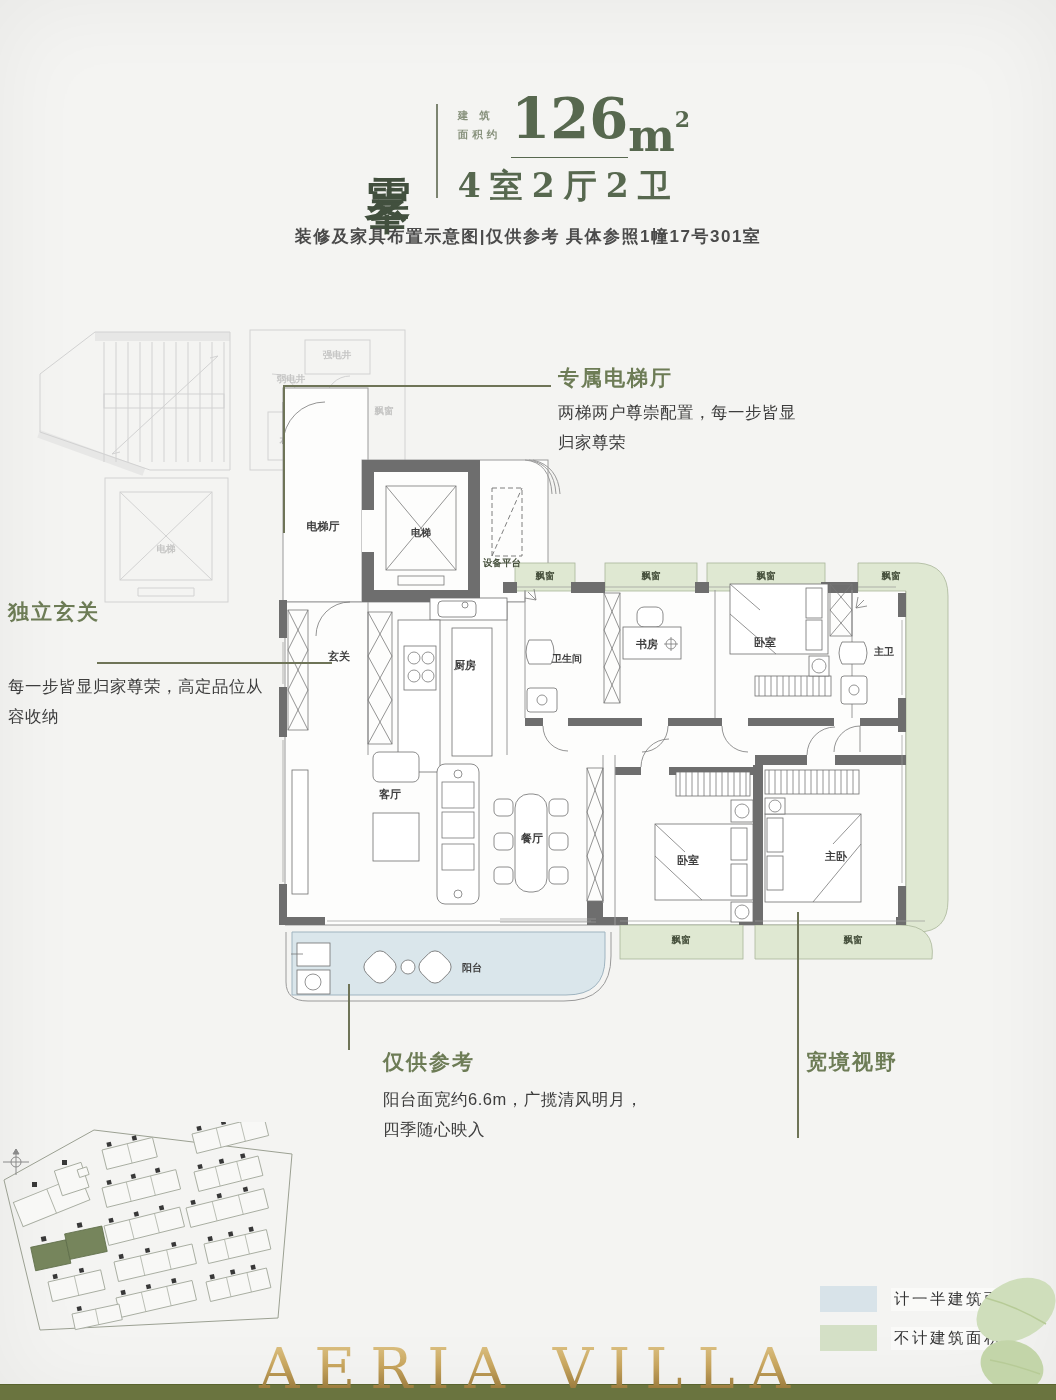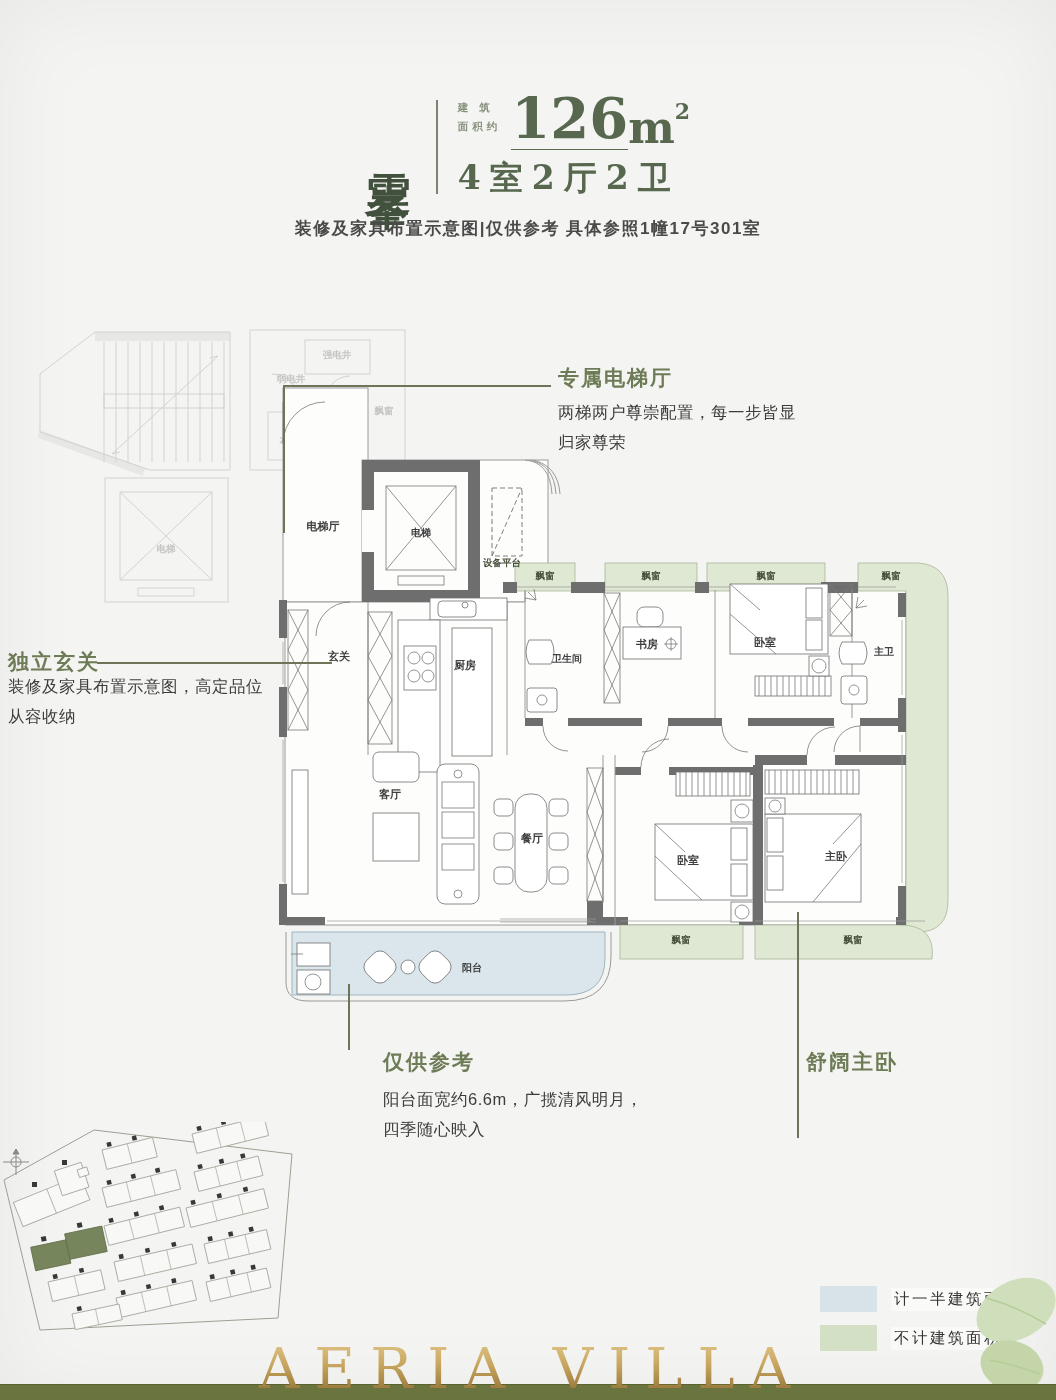--- a/index.html
+++ b/index.html
@@ -9,21 +9,21 @@
   
   .hdr{position:absolute;top:92px;left:0;right:0;display:flex;flex-direction:column;align-items:center;font-weight:bold;}
   .hdr-row{display:flex;align-items:center;}
   .brand{writing-mode:vertical-rl;font-family:"DejaVu Serif",serif;font-size:46px;color:#42503e;
          letter-spacing:10px;line-height:1;}
   .hdr-div{width:2px;height:94px;background:#7c8471;margin:0 20px 0 24px;}
   .hdr-right{display:flex;flex-direction:column;}
   .area-row{display:flex;align-items:flex-end;}
   .area-label{font-size:10.5px;color:#87917c;letter-spacing:4px;line-height:1.8;margin:0 10px 14px 0;}
   .area-num{font-family:"DejaVu Serif",serif;font-size:56px;line-height:.95;color:#57684f;
-            border-bottom:1.5px solid #57684f;padding-bottom:4px;}
+            border-bottom:1.5px solid #57684f;padding-bottom:12px;}
   .area-unit{font-family:"DejaVu Serif",serif;font-size:44px;line-height:1;color:#57684f;}
   .area-sup{font-family:"DejaVu Serif",serif;font-size:22px;color:#57684f;margin-bottom:26px;}
   .layout-row{font-family:"DejaVu Serif",serif;font-size:33px;color:#57684f;letter-spacing:9px;margin-top:6px;}
   .disclaimer{margin-top:16px;font-size:17px;color:#4a4a4a;letter-spacing:1.5px;}
   
   .co-title{position:absolute;font-size:21px;font-weight:bold;color:#6d7c56;letter-spacing:2px;}
   .co-body{position:absolute;font-size:16.5px;color:#3d3d3d;line-height:1.8;letter-spacing:.5px;}
   .co-line{position:absolute;background:#6e7457;}
   
   .legend{position:absolute;left:820px;top:1286px;}
@@ -329,27 +329,27 @@
 
   <div class="co-line" style="left:283px;top:385px;width:268px;height:1.5px;"></div>
   <div class="co-line" style="left:283px;top:385px;width:1.5px;height:148px;"></div>
   <div class="co-line" style="left:97px;top:662px;width:235px;height:1.5px;"></div>
   <div class="co-line" style="left:348px;top:984px;width:1.5px;height:66px;"></div>
   <div class="co-line" style="left:797px;top:912px;width:1.5px;height:226px;"></div>
 
   <div class="co-title" style="left:558px;top:364px;">专属电梯厅</div>
   <div class="co-body" style="left:558px;top:398px;width:242px;font-family:Liberation Serif, serif;">两梯两户尊崇配置，每一步皆显归家尊荣</div>
 
-  <div class="co-title" style="left:8px;top:648px;">独立玄关</div>
-  <div class="co-body" style="left:8px;top:672px;width:258px;">装修及家具布置示意图，高定品位从容收纳</div>
+  <div class="co-title" style="left:8px;top:598px;">独立玄关</div>
+  <div class="co-body" style="left:8px;top:672px;width:258px;">每一步皆显归家尊荣，高定品位从容收纳</div>
 
   <div class="co-title" style="left:383px;top:1048px;">仅供参考</div>
   <div class="co-body" style="left:383px;top:1085px;width:262px;">阳台面宽约6.6m，广揽清风明月，四季随心映入</div>
 
-  <div class="co-title" style="left:806px;top:1048px;">舒阔主卧</div>
+  <div class="co-title" style="left:806px;top:1048px;">宽境视野</div>
 
   <svg style="position:absolute;left:2px;top:1122px;" width="296" height="212" viewBox="0 0 296 212">
     <polygon points="92,8 290,32 276,196 38,208 2,58" fill="none" stroke="#9ba092" stroke-width="1"></polygon>
     <g stroke="#8a8a8a" stroke-width="1" fill="none">
       <circle cx="14" cy="40" r="5"></circle>
         <path d="M14,27 V53 M1,40 H27"></path>
         <path d="M14,27 l3,5 h-6 z" fill="#8a8a8a"></path>
     </g>
     <g>
       <g transform="rotate(-22 50 80)">

